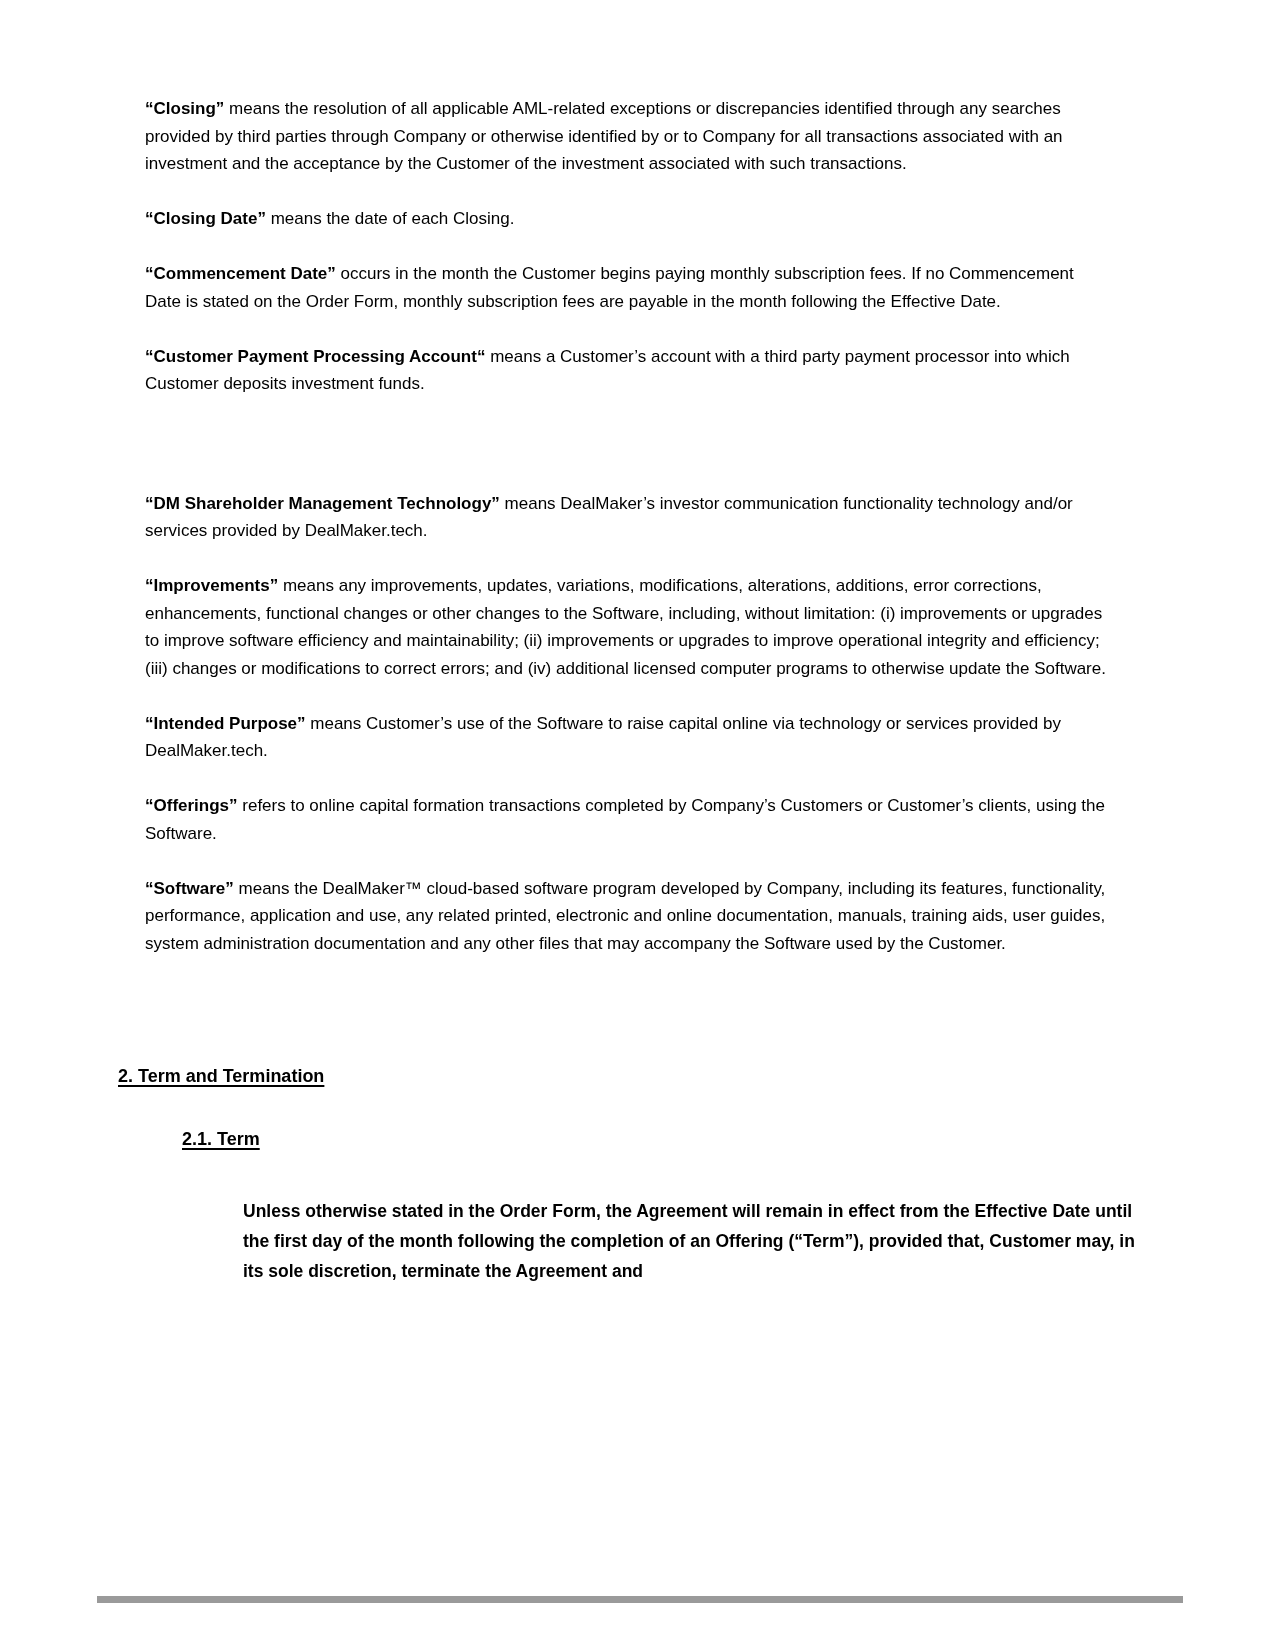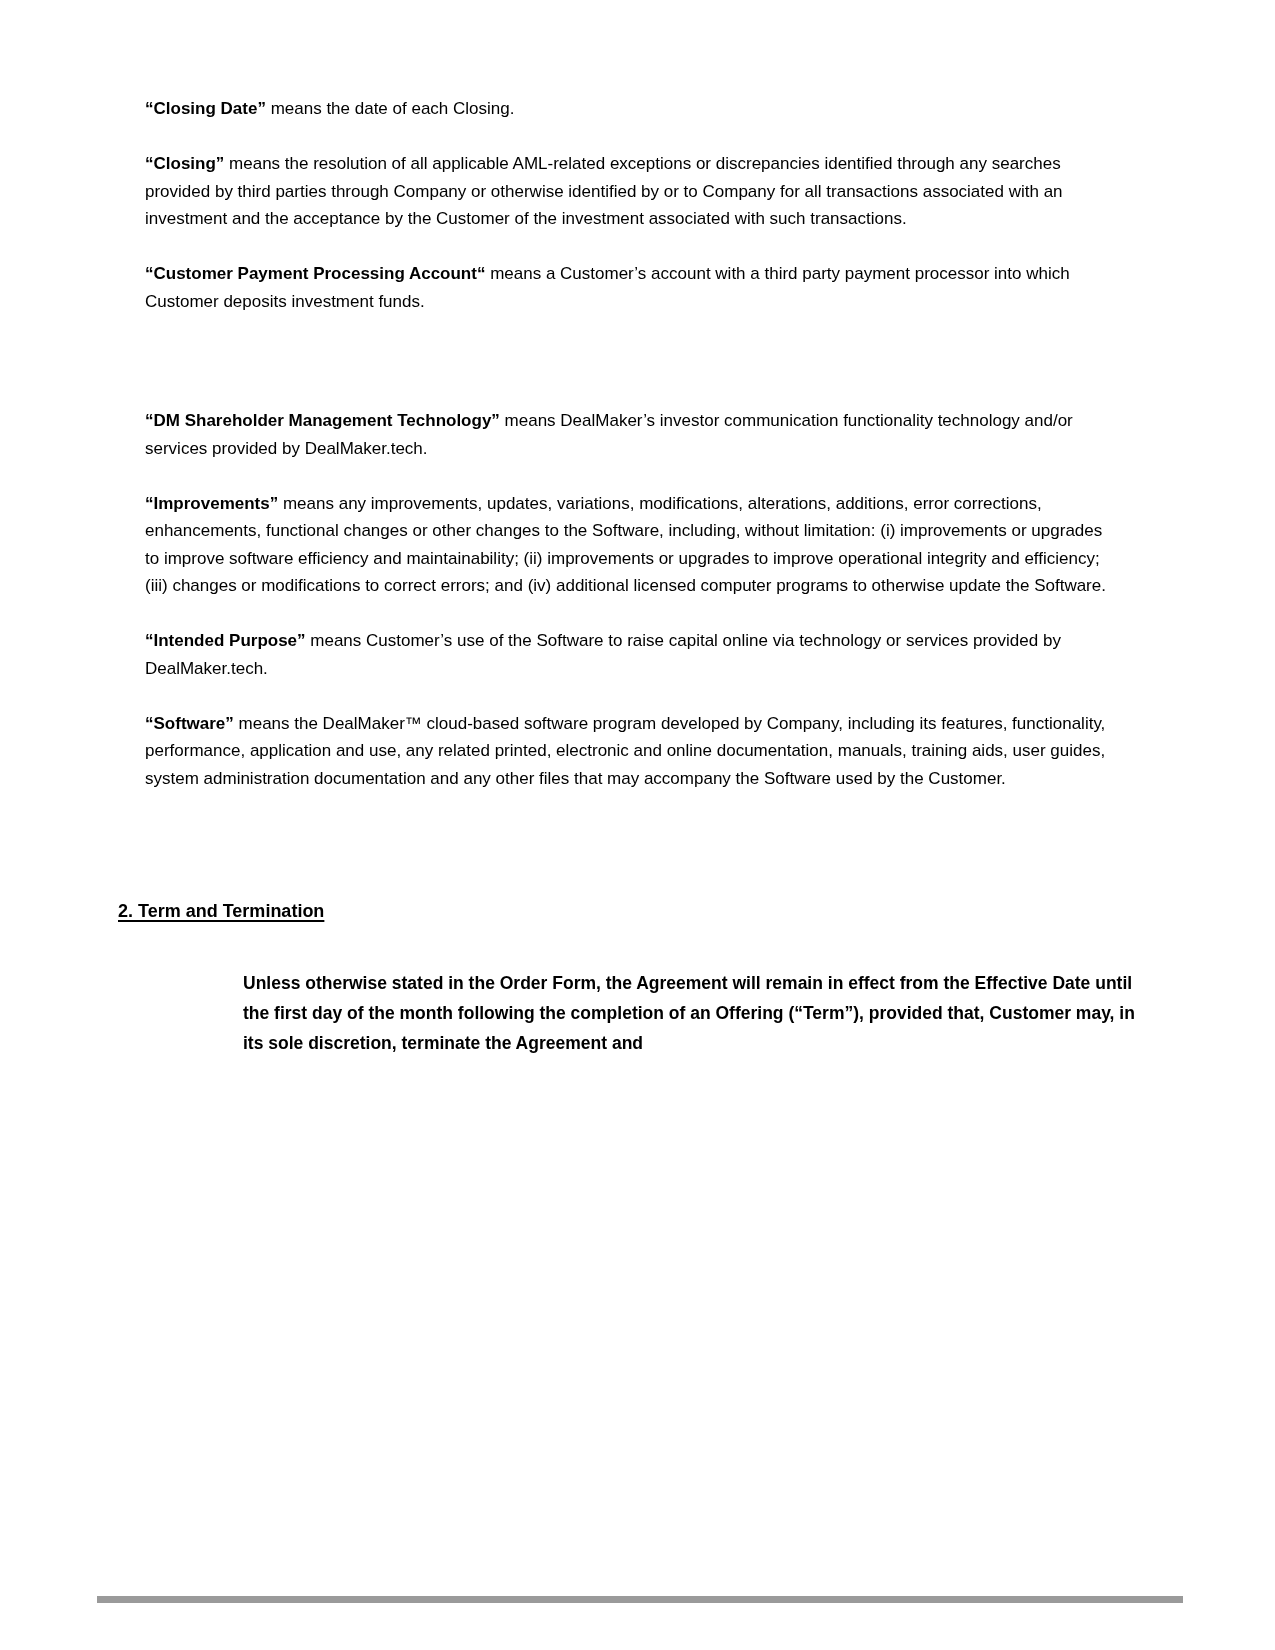--- a/index.html
+++ b/index.html
@@ -66,29 +66,32 @@
     height: 7px;
     background: #9a9a9a;
   }
 </style>
 </head>
 <body>
 
 <main class="page-content">
 
   <section>
+    <p class="def"><b>“Closing”</b><span> means the resolution of all applicable AML-related exceptions or discrepancies identified through any searches provided by third parties through Company or otherwise identified by or to Company for all transactions associated with an investment and the acceptance by the Customer of the investment associated with such transactions.</span></p>
     <p class="def"><b>“Closing Date”</b><span> means the date of each Closing.</span></p>
-    <p class="def"><b>“Closing”</b><span> means the resolution of all applicable AML-related exceptions or discrepancies identified through any searches provided by third parties through Company or otherwise identified by or to Company for all transactions associated with an investment and the acceptance by the Customer of the investment associated with such transactions.</span></p>
+    <p class="def"><b>“Commencement Date”</b><span> occurs in the month the Customer begins paying monthly subscription fees. If no Commencement Date is stated on the Order Form, monthly subscription fees are payable in the month following the Effective Date.</span></p>
     <p class="def"><b>“Customer Payment Processing Account“</b><span> means a Customer’s account with a third party payment processor into which Customer deposits investment funds.</span></p>
     <p class="def gap-before"><b>“DM Shareholder Management Technology”</b><span> means DealMaker’s investor communication functionality technology and/or services provided by DealMaker.tech.</span></p>
     <p class="def"><b>“Improvements”</b><span> means any improvements, updates, variations, modifications, alterations, additions, error corrections, enhancements, functional changes or other changes to the Software, including, without limitation: (i) improvements or upgrades to improve software efficiency and maintainability; (ii) improvements or upgrades to improve operational integrity and efficiency; (iii) changes or modifications to correct errors; and (iv) additional licensed computer programs to otherwise update the Software.</span></p>
     <p class="def"><b>“Intended Purpose”</b><span> means Customer’s use of the Software to raise capital online via technology or services provided by DealMaker.tech.</span></p>
+    <p class="def"><b>“Offerings”</b><span> refers to online capital formation transactions completed by Company’s Customers or Customer’s clients, using the Software.</span></p>
     <p class="def"><b>“Software”</b><span> means the DealMaker™ cloud-based software program developed by Company, including its features, functionality, performance, application and use, any related printed, electronic and online documentation, manuals, training aids, user guides, system administration documentation and any other files that may accompany the Software used by the Customer.</span></p>
   </section>
 
   <h2 class="section-heading">2. Term and Termination</h2>
 
+  <h3 class="subsection-heading">2.1. Term</h3>
 
   <p class="term-clause">Unless otherwise stated in the Order Form, the Agreement will remain in effect from the Effective Date until the first day of the month following the completion of an Offering (“Term”), provided that, Customer may, in its sole discretion, terminate the Agreement and</p>
 
 </main>
 
 <div class="footer-divider"></div>
 
 </body></html>

